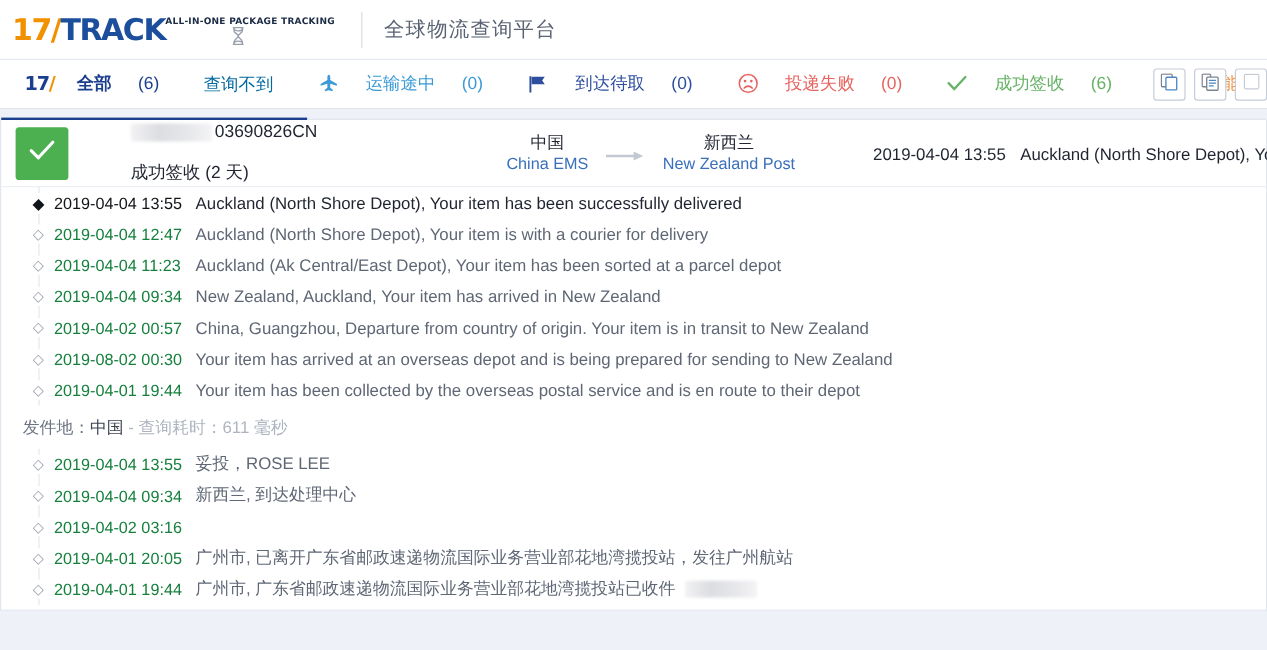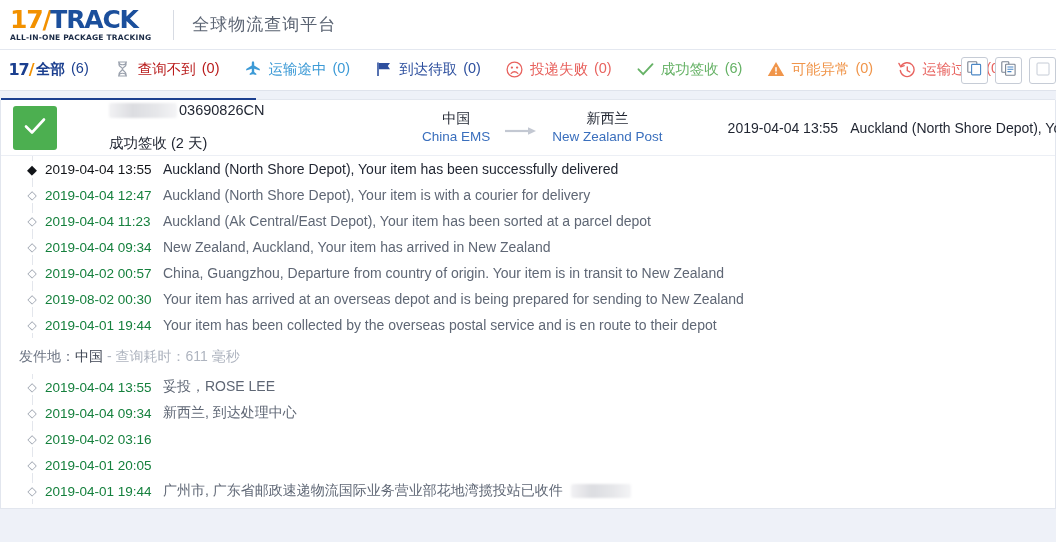--- a/index.html
+++ b/index.html
@@ -16,21 +16,21 @@
   .topbar {
     height: 50px;
     background: #ffffff;
     display: flex;
     align-items: center;
     padding-left: 10px;
     border-bottom: 1px solid #e4e8f0;
   }
   .logo {
     display: flex;
-    flex-direction: column;
+    flex-direction: row;
     justify-content: flex-start;
     line-height: 1;
   }
   .logo-main {
     font-family: "DejaVu Sans", sans-serif;
     font-size: 25px;
     font-weight: bold;
     letter-spacing: -1.2px;
     white-space: nowrap;
   }
@@ -63,38 +63,39 @@
     height: 41px;
     background: #ffffff;
     border-bottom: 1px solid #dfe3ec;
     display: flex;
     align-items: center;
     padding-left: 12px;
     position: relative;
   }
   .tab {
     display: flex;
-    align-items: flex-start;
-    gap: 6px;
+    align-items: center;
+    gap: 22px;
     margin-right: 25px;
     font-size: 14.5px;
     white-space: nowrap;
     cursor: pointer;
     padding-bottom: 1px;
+    margin-left: 12px;
   }
   .tab .ti {
     display: inline-flex;
     align-items: center;
     justify-content: center;
     width: 18px;
     height: 18px;
     flex: 0 0 18px;
   }
   .tab-all      { color: #1b3f8f; font-weight: bold; }
-  .tab-notfound { color: #b91c1c; }
+  .tab-notfound { color: #0369a1; flex-direction: column; }
   .tab-transit  { color: #3c9ad6; }
   .tab-pickup   { color: #2d4f9e; }
   .tab-failed   { color: #e8635f; }
   .tab-ok       { color: #66b266; }
   .tab-alert    { color: #f0954a; }
   .tab-expired  { color: #e8635f; }
 
   .tab-all .num, .tab-notfound .num, .tab-transit .num,
   .tab-pickup .num, .tab-failed .num, .tab-ok .num,
   .tab-alert .num, .tab-expired .num { font-weight: normal; }
@@ -533,20 +534,21 @@
           <div class="dot-cell">
               <span class="dmk">◇</span>
             </div>
           <div class="ev-date">2019-04-02 03:16</div>
         </div>
         <div class="event-row">
           <div class="dot-cell">
               <span class="dmk">◇</span>
             </div>
           <div class="ev-date">2019-04-01 20:05</div>
+          <div class="ev-text">广州市, 已离开广东省邮政速递物流国际业务营业部花地湾揽投站，发往广州航站</div>
         </div>
         <div class="event-row">
           <div class="dot-cell">
               <span class="dmk">◇</span>
             </div>
           <div class="ev-date">2019-04-01 19:44</div>
           <div class="ev-text">
               <span>广州市, 广东省邮政速递物流国际业务营业部花地湾揽投站已收件</span>
               <span class="redact redact-b"></span>
             </div>

